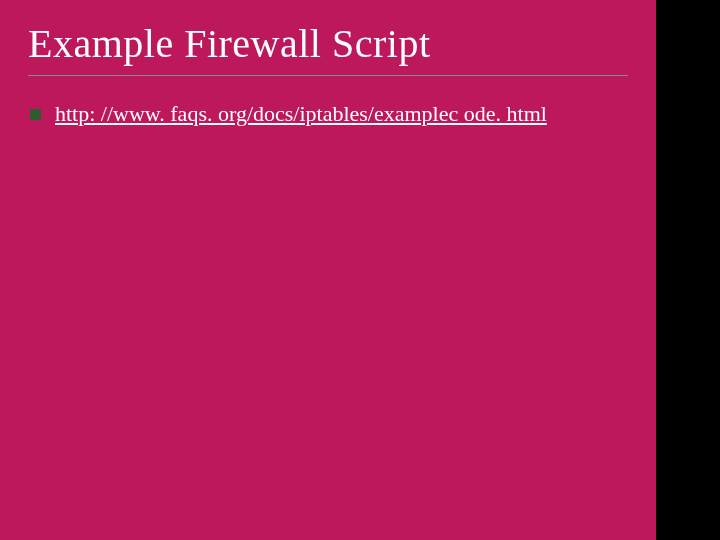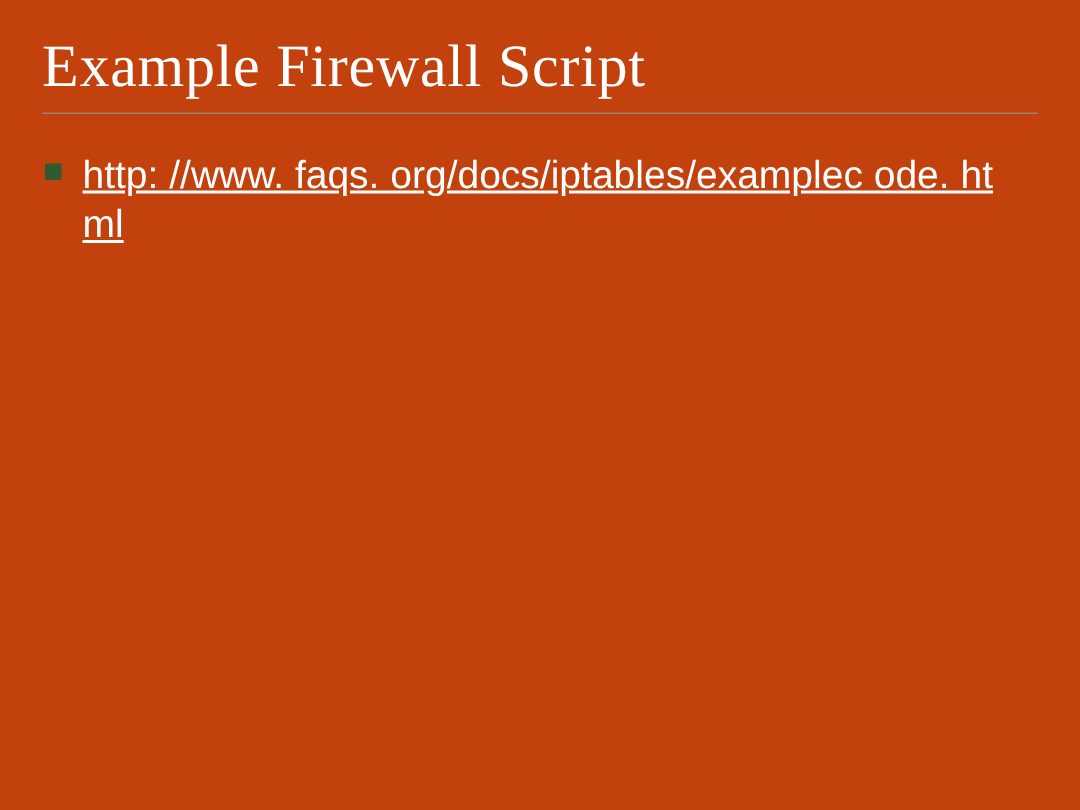--- a/index.html
+++ b/index.html
@@ -8,23 +8,23 @@
     box-sizing: border-box;
   }
   body {
     width: 720px;
     height: 540px;
     background: #000000;
     font-family: Arial, sans-serif;
     overflow: hidden;
   }
   .slide {
-    width: 720px;
+    width: 656px;
     height: 540px;
-    background: #c2410c;
+    background: #be185d;
     padding: 20px 28px;
     position: relative;
   }
   .title-section {
     border-bottom: 1px solid #888888;
     padding-bottom: 8px;
     margin-bottom: 24px;
   }
   .title {
     font-family: "Times New Roman", Times, serif;
@@ -43,22 +43,22 @@
   }
   .bullet-marker {
     width: 11px;
     height: 11px;
     background: #2e5c2e;
     margin-right: 14px;
     margin-top: 9px;
     flex-shrink: 0;
   }
   .bullet-text {
-    font-family: Liberation Sans, sans-serif;
-    font-size: 26px;
+    font-family: Liberation Serif, serif;
+    font-size: 22px;
     color: #ffffff;
     text-decoration: underline;
     line-height: 1.25;
     word-break: break-all;
     max-width: 620px;
   }
 </style>
 </head>
 <body>
 

